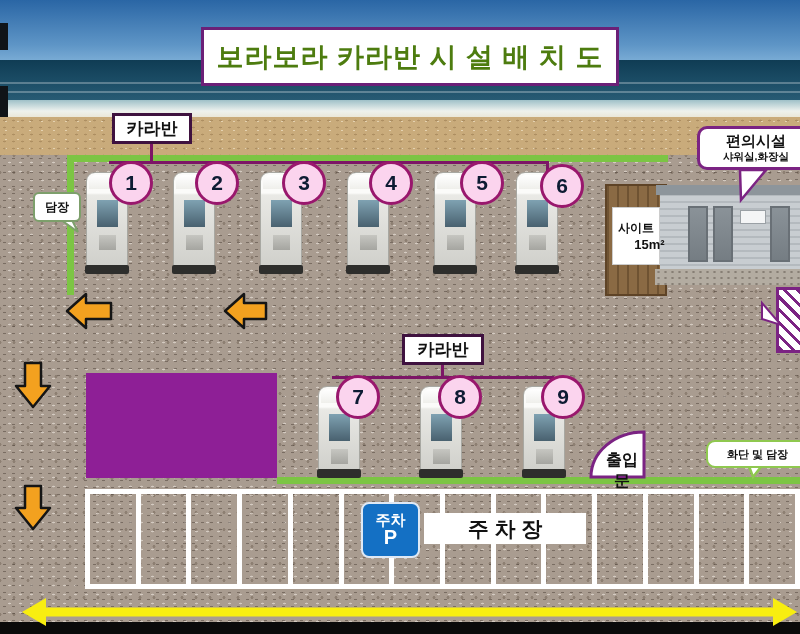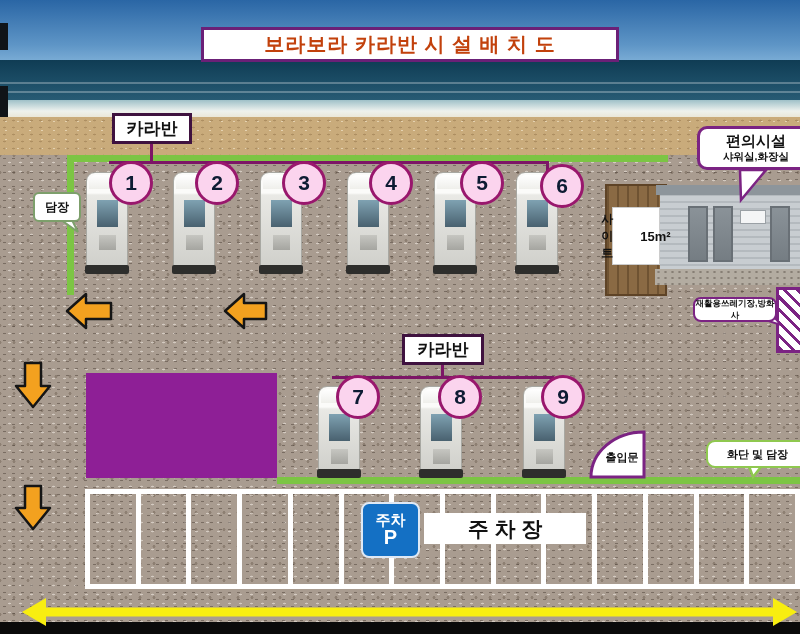--- a/index.html
+++ b/index.html
@@ -26,22 +26,22 @@
       radial-gradient(rgba(62,50,42,.45) 1px,transparent 1.3px),
       radial-gradient(rgba(248,242,234,.55) 1px,transparent 1.3px),
       radial-gradient(rgba(88,72,58,.35) 1.3px,transparent 1.7px);
     background-size:9px 7px,11px 9px,14px 17px;
     background-position:0 0,4px 3px,7px 9px;}
   .bottom-bar{left:0;top:622px;width:800px;height:12px;background:#0a0a0a;z-index:4;}
   .edge-dark1{left:0;top:23px;width:8px;height:27px;background:#101418;z-index:1;}
   .edge-dark2{left:0;top:86px;width:8px;height:31px;background:#101418;z-index:1;}
 
   
-  .title-box{left:201px;top:27px;width:418px;height:35px;background:#fff;border:3px solid #6b2077;
-    z-index:7;display:flex;align-items:center;justify-content:center;font-size:20px;font-weight:bold;color:#c2410c;letter-spacing:1px;white-space:nowrap;}
+  .title-box{left:201px;top:27px;width:418px;height:59px;background:#fff;border:3px solid #6b2077;
+    z-index:7;display:flex;align-items:center;justify-content:center;font-size:27px;font-weight:bold;color:#4d7c0f;letter-spacing:1px;white-space:nowrap;}
 
   
   .fence{background:#7cc544;z-index:2;}
 
   
   .conn{background:#7c1566;z-index:2;}
 
   
   .k-label{background:#fff;border:3px solid #3f123f;z-index:6;display:flex;align-items:center;justify-content:center;
     font-weight:bold;font-size:17px;color:#111;font-family:Liberation Serif, serif;}
@@ -59,21 +59,21 @@
     background-size:21px 27px,17px 15px,100% 100%;
     background-position:10px 27px,12px 62px,0 0;
     background-repeat:no-repeat;}
   .caravan::after{content:"";position:absolute;left:-2px;right:-2px;bottom:-5px;height:9px;background:#2e2e2c;border-radius:2px;}
   .caravan::before{content:"";position:absolute;left:2px;top:2px;right:2px;height:14px;background:linear-gradient(180deg,#ffffff,#efefeb);border-radius:7px 7px 0 0;}
 
   
   .site-deck{left:605px;top:184px;width:62px;height:112px;z-index:3;background:#8a6a44;border:2px solid #5e4326;
     background-image:repeating-linear-gradient(90deg,rgba(60,40,18,.35) 0 2px,transparent 2px 10px);}
   .site-inner{left:612px;top:207px;width:48px;height:58px;z-index:4;background:#fff;border:1px solid #ccc;
-    display:flex;flex-direction:row;align-items:center;justify-content:center;font-weight:bold;color:#111;}
+    display:flex;flex-direction:column;align-items:center;justify-content:center;font-weight:bold;color:#111;}
   .site-inner .l1{font-size:12px;} .site-inner .l2{font-size:13px;margin-left:27px;}
 
   
   .bld{left:660px;top:187px;width:140px;height:82px;z-index:3;background:#c8cdd1;
     background-image:repeating-linear-gradient(180deg,rgba(120,128,134,.25) 0 2px,transparent 2px 7px);}
   .bld-roof{left:656px;top:185px;width:144px;height:10px;z-index:4;background:#8d959b;}
   .bld-door{width:20px;height:56px;background:linear-gradient(180deg,#8a9298,#757d83);border:2px solid #697076;z-index:4;}
   .bld-sign{left:740px;top:210px;width:26px;height:14px;background:#f4f5f6;border:1px solid #9aa0a5;z-index:4;}
   .bld-base{left:655px;top:269px;width:145px;height:16px;background:#b3aca1;z-index:3;
     background-image:radial-gradient(rgba(70,60,50,.4) 1px,transparent 1.4px);background-size:7px 6px;}
@@ -90,21 +90,21 @@
   
   .hatch{left:776px;top:287px;width:30px;height:66px;z-index:3;border:3px solid #7b2383;
     background:repeating-linear-gradient(45deg,#7b2383 0 3px,#ffffff 3px 9px);}
 
   
   .checkin{left:86px;top:373px;width:191px;height:105px;background:#8e1f96;z-index:3;}
   .checkin-inner{left:124px;top:396px;width:114px;height:60px;background:#fff;z-index:4;
     display:flex;flex-direction:column;align-items:center;justify-content:center;font-weight:bold;font-size:15px;color:#111;line-height:1.5;}
 
   
-  .entrance-text{left:599px;top:450px;width:46px;z-index:6;font-weight:bold;font-size:11px;color:#111;text-align:center;}
+  .entrance-text{left:599px;top:450px;width:46px;z-index:6;font-weight:bold;font-size:16px;color:#111;text-align:center;}
 
   
   .parking{left:85px;top:489px;width:715px;height:100px;z-index:3;border-top:5px solid #fff;border-bottom:5px solid #fff;}
   .pk-div{position:absolute;top:0;width:5px;height:90px;background:#fff;}
   .p-sign{left:361px;top:502px;width:59px;height:56px;z-index:6;background:#1470c4;border:2.5px solid #dfe9f5;border-radius:8px;
     display:flex;flex-direction:column;align-items:center;justify-content:center;color:#fff;font-weight:bold;line-height:1.05;}
   .p-sign .l1{font-size:15px;} .p-sign .l2{font-size:20px;}
   .p-label{left:424px;top:513px;width:162px;height:31px;z-index:6;background:#fff;
     display:flex;align-items:center;justify-content:center;font-weight:bold;font-size:21px;color:#111;white-space:nowrap;}
 
@@ -225,19 +225,18 @@
     <line x1="34" y1="612" x2="786" y2="612" stroke="#f8ee10" stroke-width="9"></line>
     <polygon points="22,612 46,598 46,626" fill="#f8ee10"></polygon>
     <polygon points="797,612 773,598 773,626" fill="#f8ee10"></polygon>
   </svg>
 
   <div class="abs bubble bub-fen">담장</div>
   <div class="abs bubble bub-fac">
     <span class="l1">편의시설</span>
     <span class="l2">샤워실,화장실</span>
   </div>
-  <div class="abs bubble bub-rec">재활용쓰레기장,방화사</div>
   <div class="abs bubble bub-flo">화단 및 담장</div>
 
   <div class="abs entrance-text">출입문</div>
 
 
 </div>
 
 </body></html>

